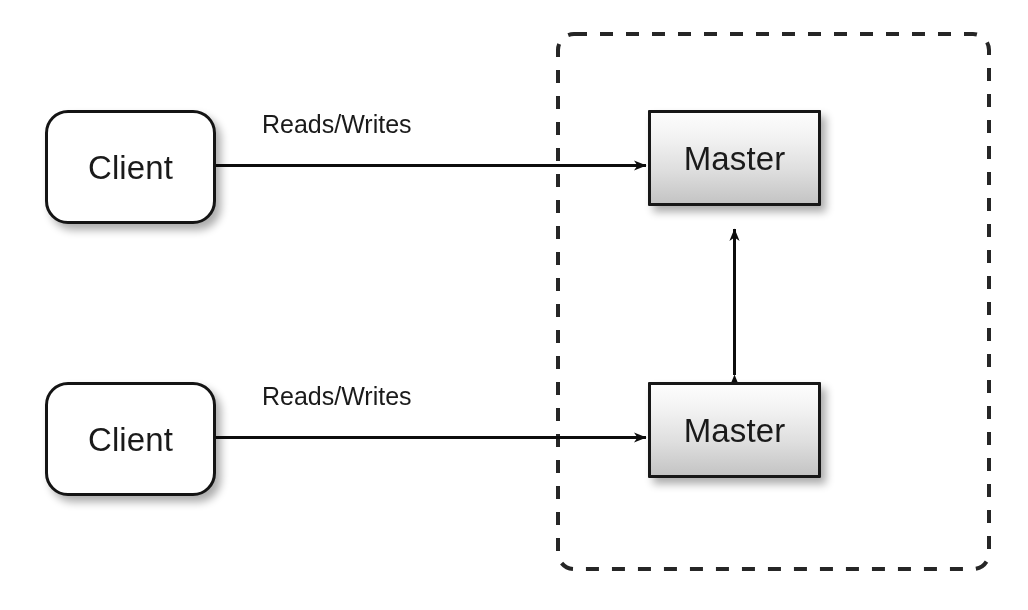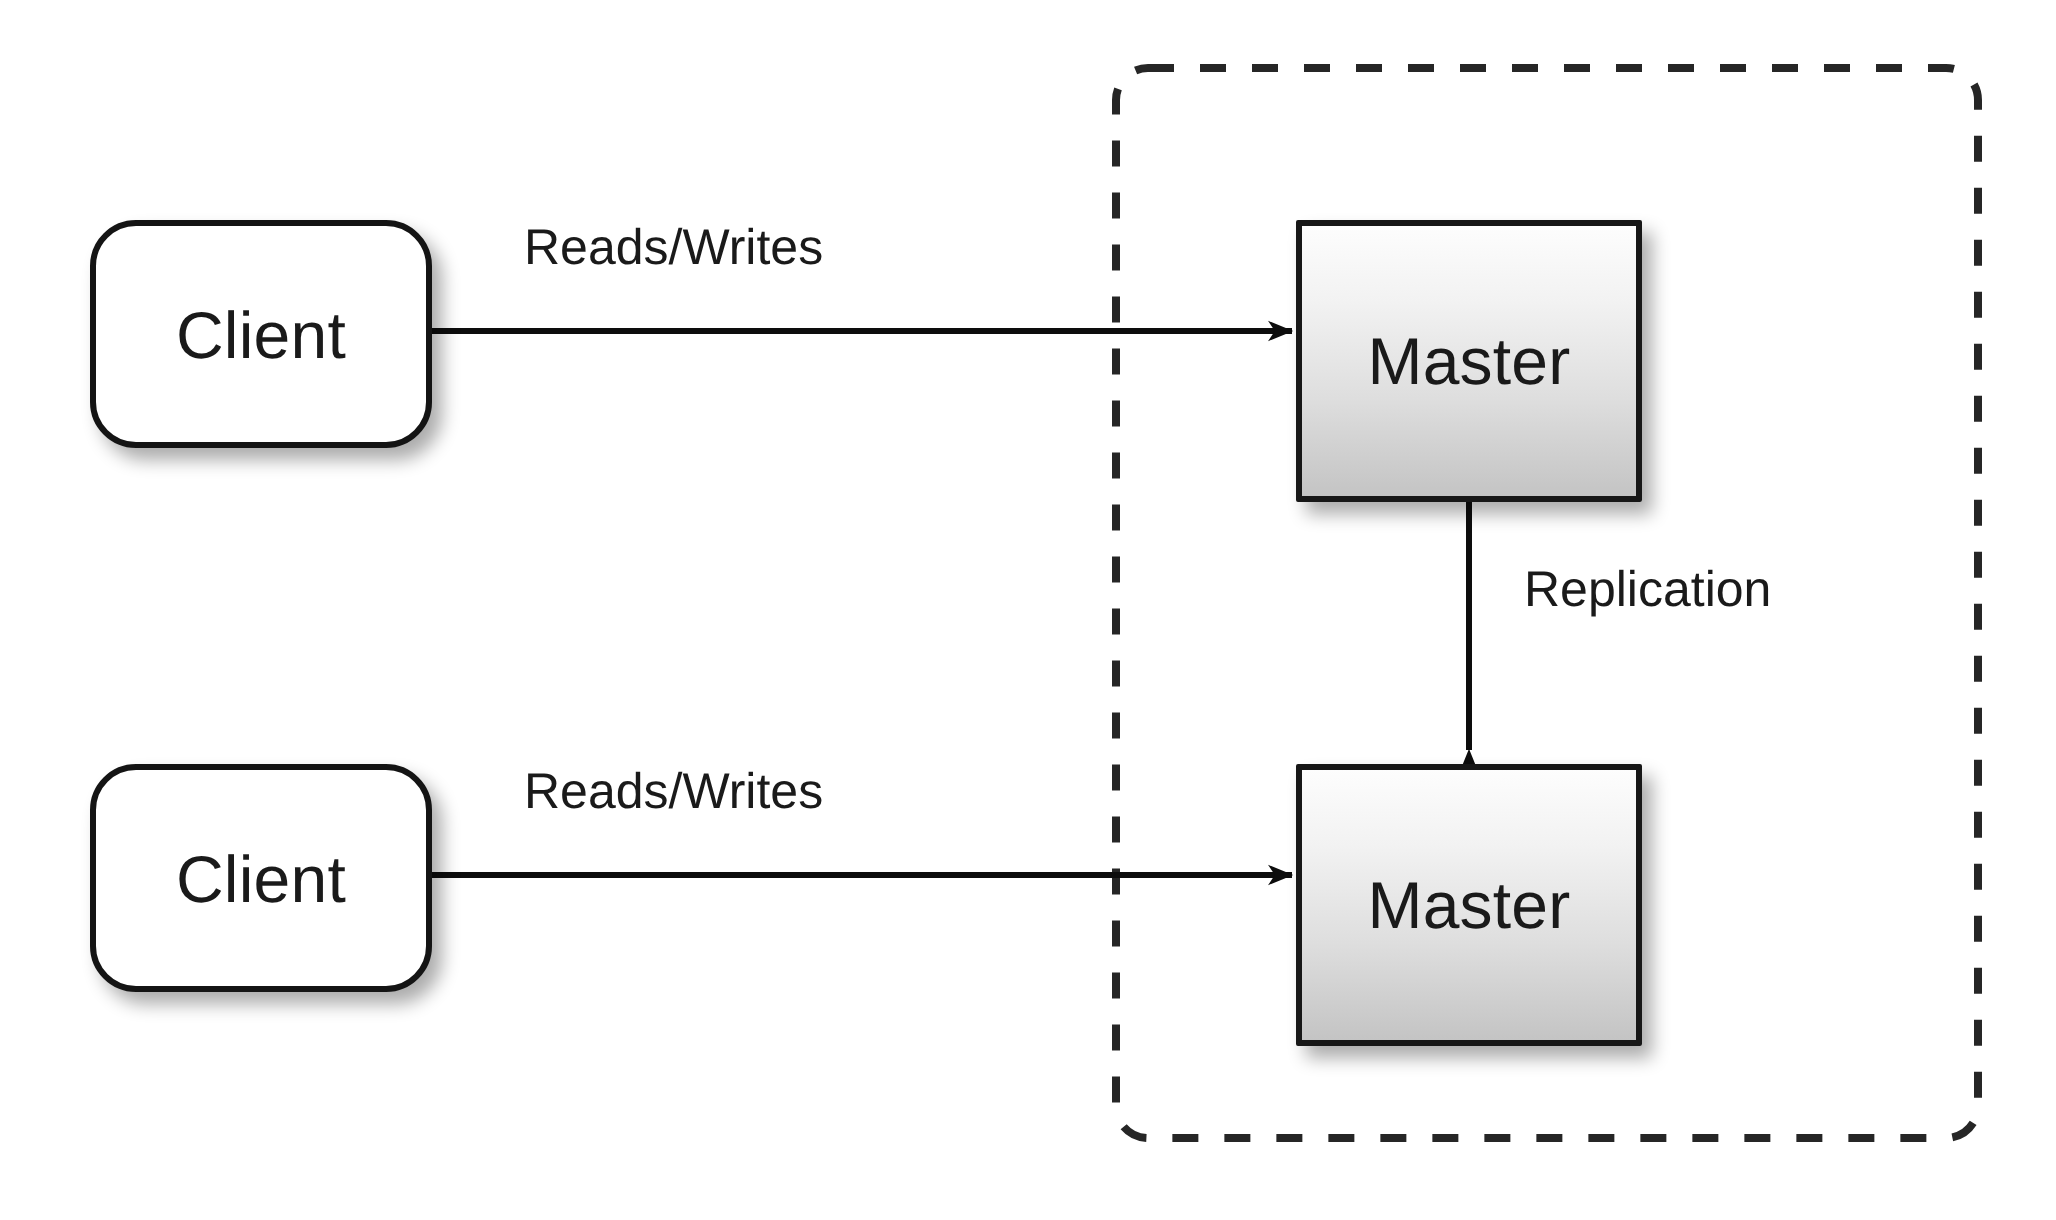--- a/index.html
+++ b/index.html
@@ -39,21 +39,21 @@
   .node-client {
     width: 171px;
     height: 114px;
     background: #ffffff;
     border: 3px solid #141414;
     border-radius: 23px;
     box-shadow: 5px 6px 9px rgba(0, 0, 0, 0.33);
   }
   .node-master {
     width: 173px;
-    height: 141px;
+    height: 96px;
     background: linear-gradient(to bottom, #fdfdfd 0%, #f2f2f2 28%, #dedede 64%, #c4c4c4 100%);
     border: 3px solid #171717;
     border-radius: 1px;
     box-shadow: 5px 6px 9px rgba(0, 0, 0, 0.33);
   }
   .node-label {
     font-size: 33px;
     line-height: 1;
     letter-spacing: 0.1px;
     white-space: nowrap;
@@ -120,15 +120,14 @@
   </div>
 
   <div class="node node-master" id="master-bottom">
     <span class="node-label">Master</span>
   </div>
 
   <div class="edge-label" id="label-rw-top">Reads/Writes</div>
 
   <div class="edge-label" id="label-rw-bottom">Reads/Writes</div>
 
-  <div class="edge-label" id="label-replication">Replication</div>
 
 </div>
 
 </body></html>

